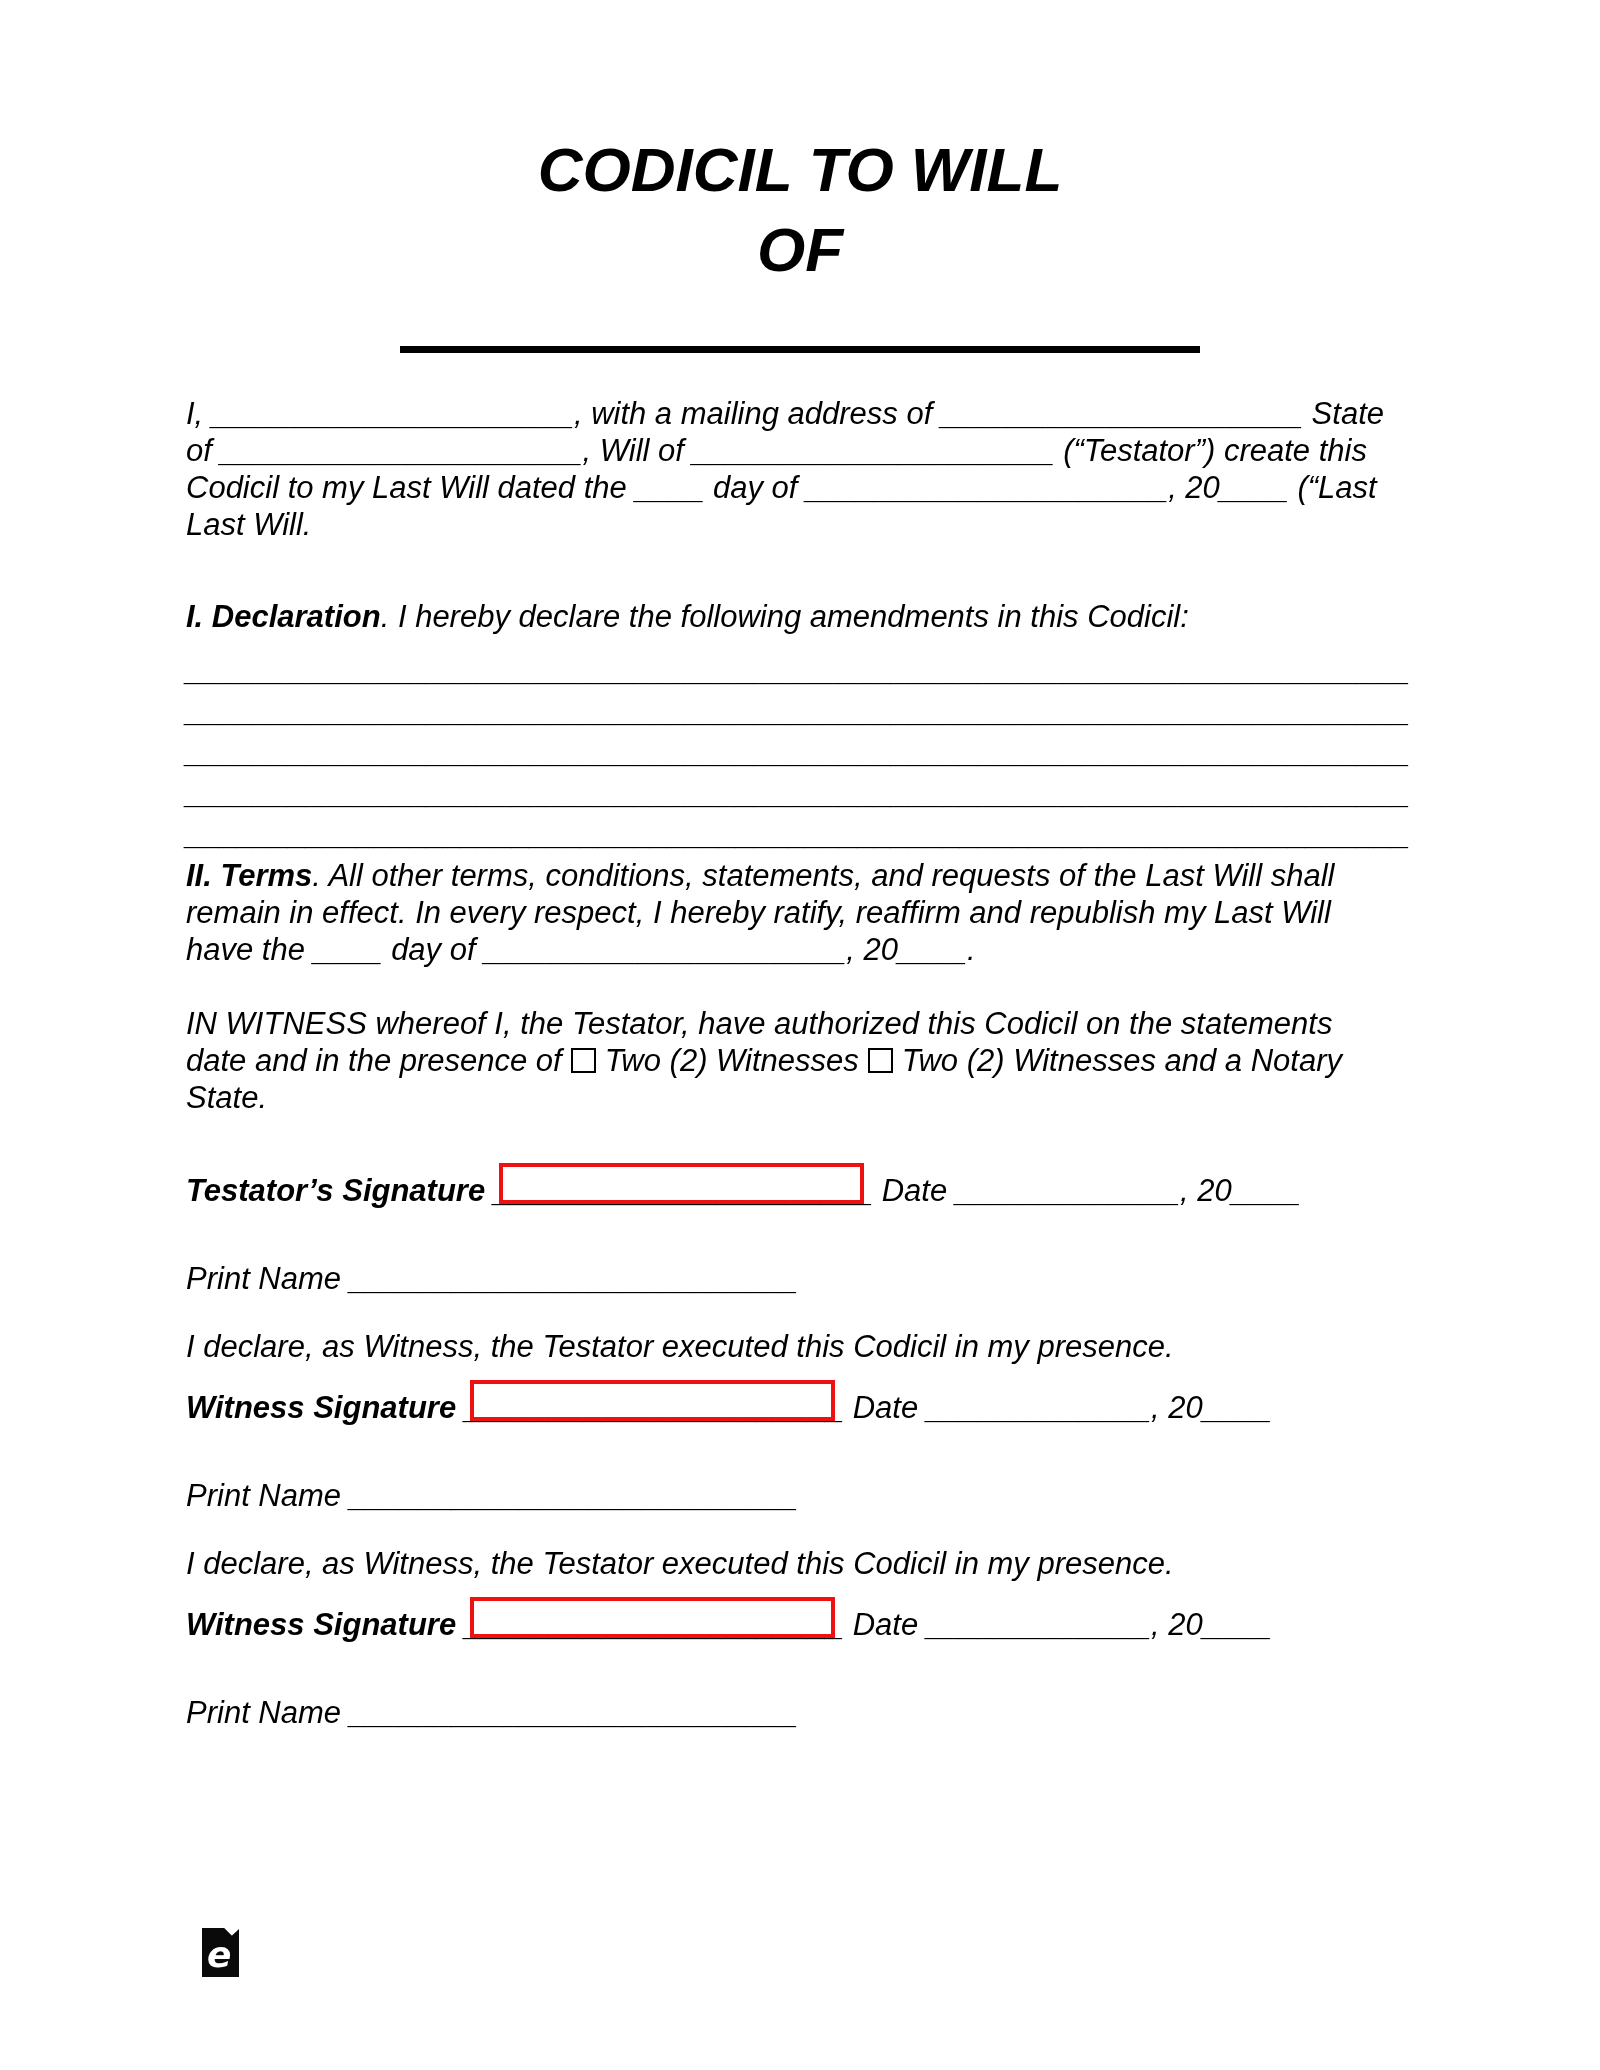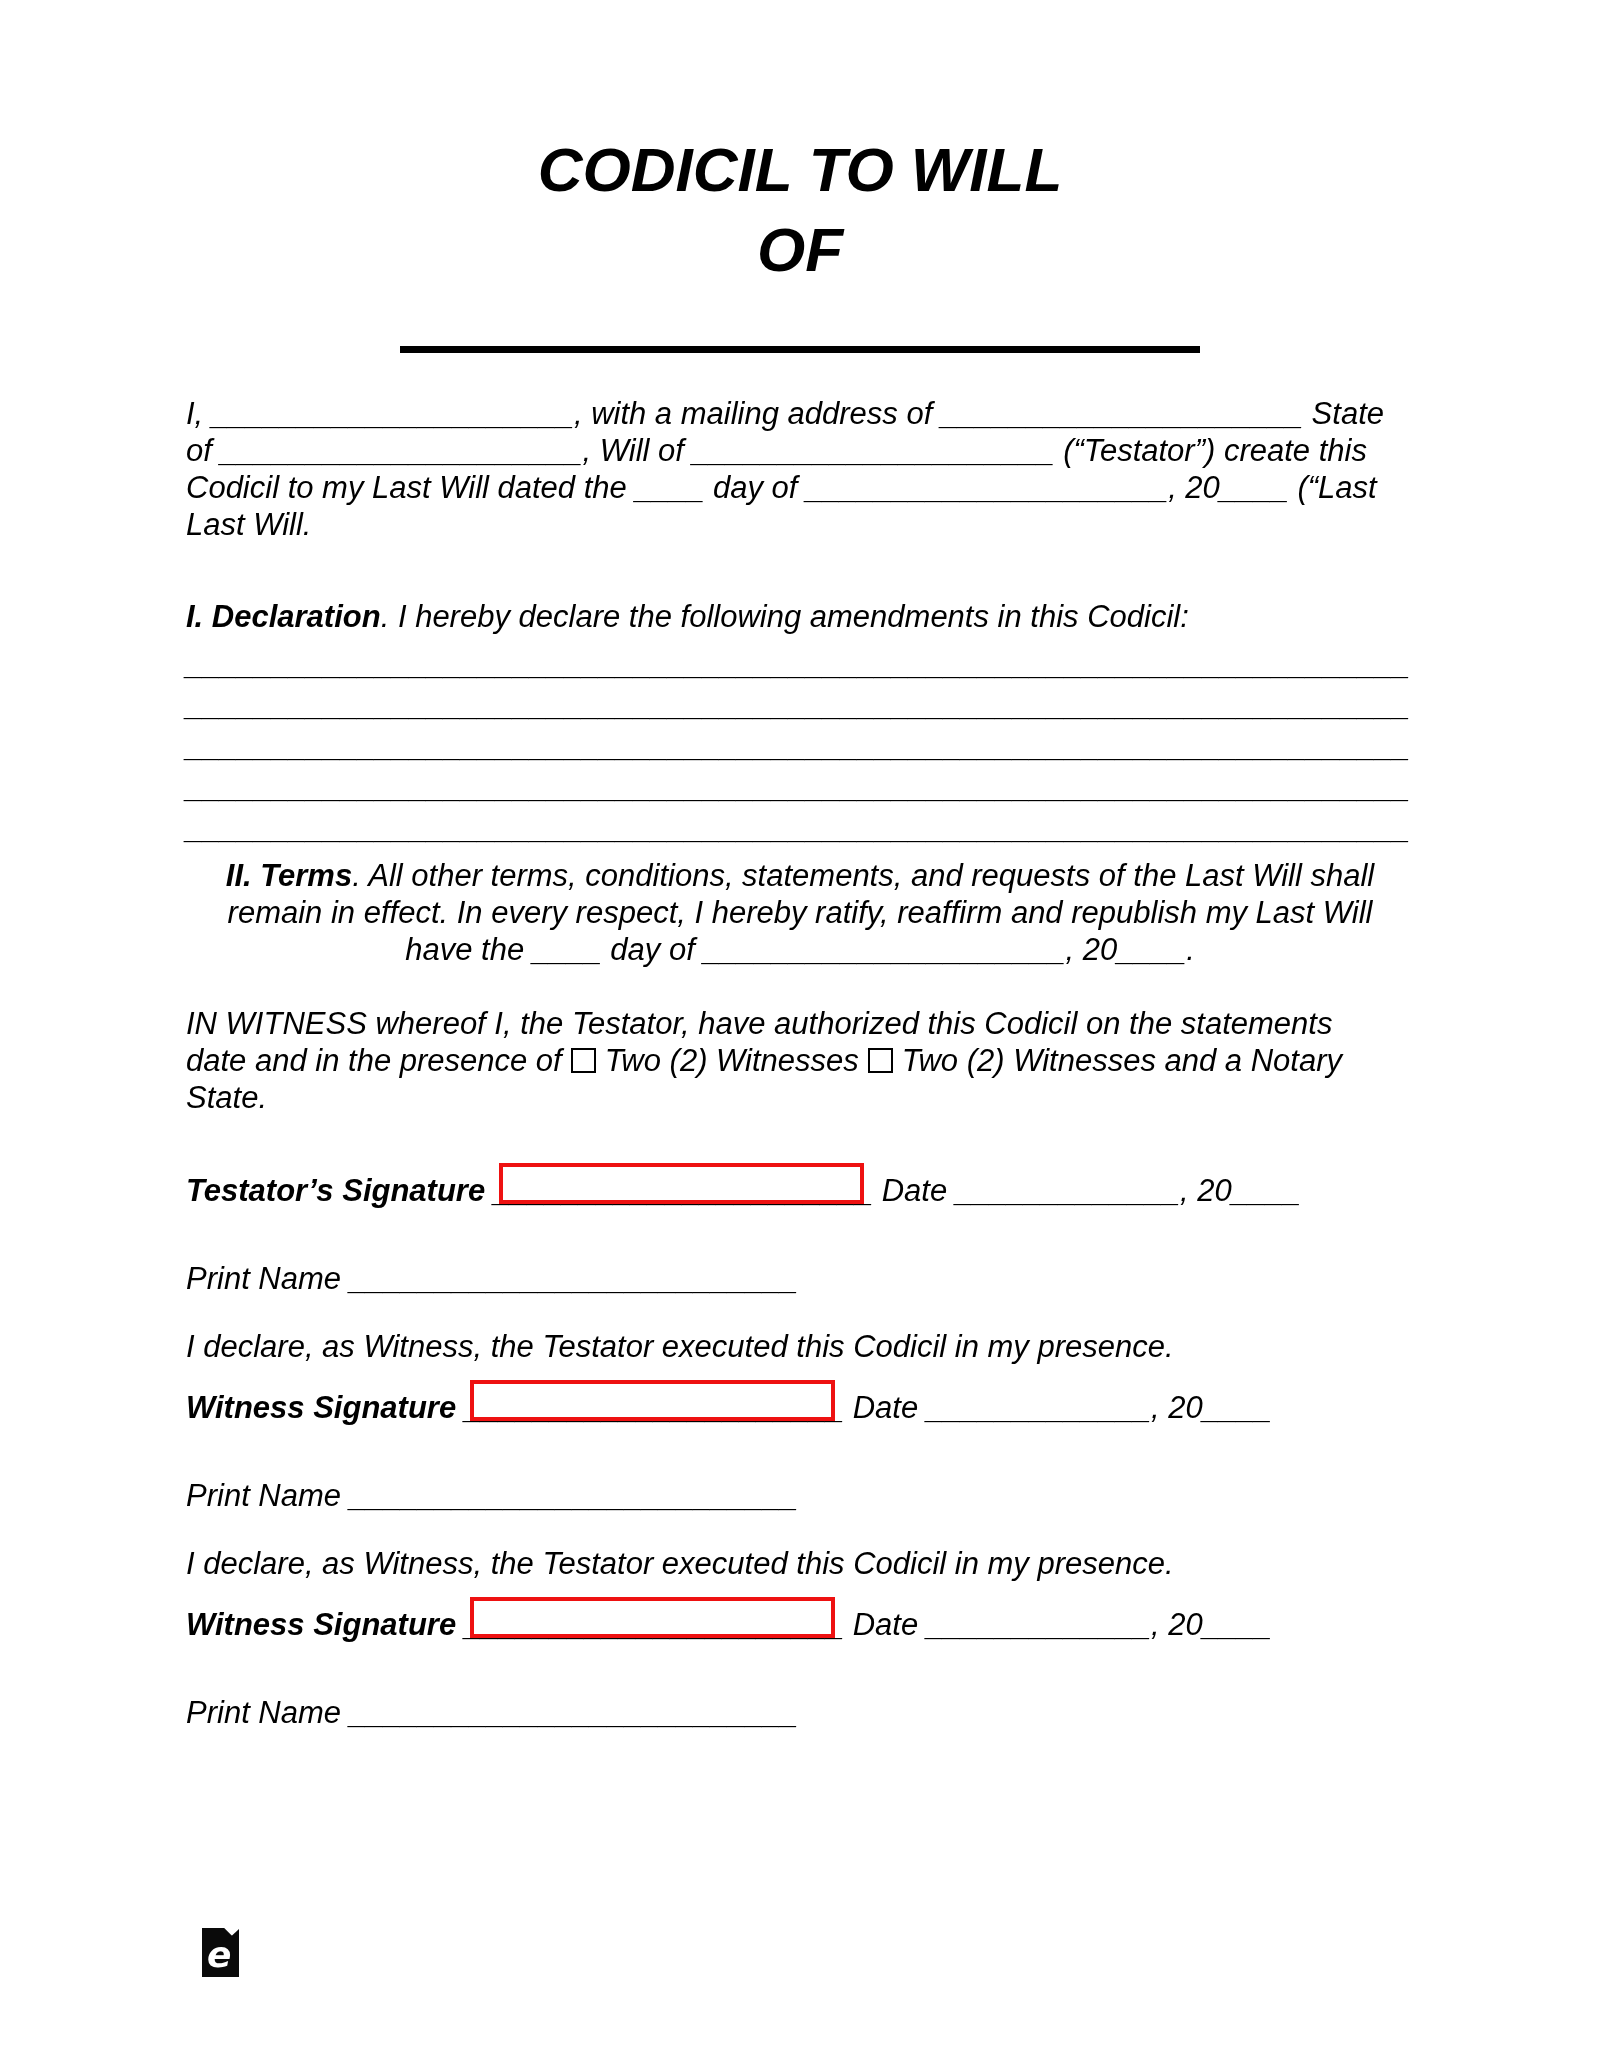--- a/index.html
+++ b/index.html
@@ -16,23 +16,23 @@
   .content { padding:0 186px; }
   .b { font-weight:bold; }
   .line { white-space:nowrap; }
 
   .title { margin:130px 0 0 0; text-align:center; font-weight:bold; font-size:62px; line-height:80px; }
 
   .name-line { width:800px; height:0; margin:56px auto 0 auto; border-bottom:7px solid #000; }
 
   .intro { margin-top:42px; }
   .decl-head { margin-top:55px; }
-  .decl-blanks { margin-top:8px; line-height:41px; letter-spacing:0; }
+  .decl-blanks { margin-top:14px; line-height:41px; letter-spacing:0; }
   .decl-blanks .blank-row { white-space:nowrap; }
-  .terms { margin-top:9px;text-align:center; }
+  .terms { margin-top:3px; }
   .clause { margin-top:37px; }
 
   .sig-row { margin-top:20px; line-height:46px; white-space:nowrap; }
   .sig-row.testator { margin-top:52px; }
   .pn-row { margin-top:46px; white-space:nowrap; }
   .note { margin-top:31px; white-space:nowrap; }
 
   .sig-blank { position:relative; display:inline-block; }
   .sign-box {
     position:absolute; left:5px; right:9px; bottom:10px; height:33px;

